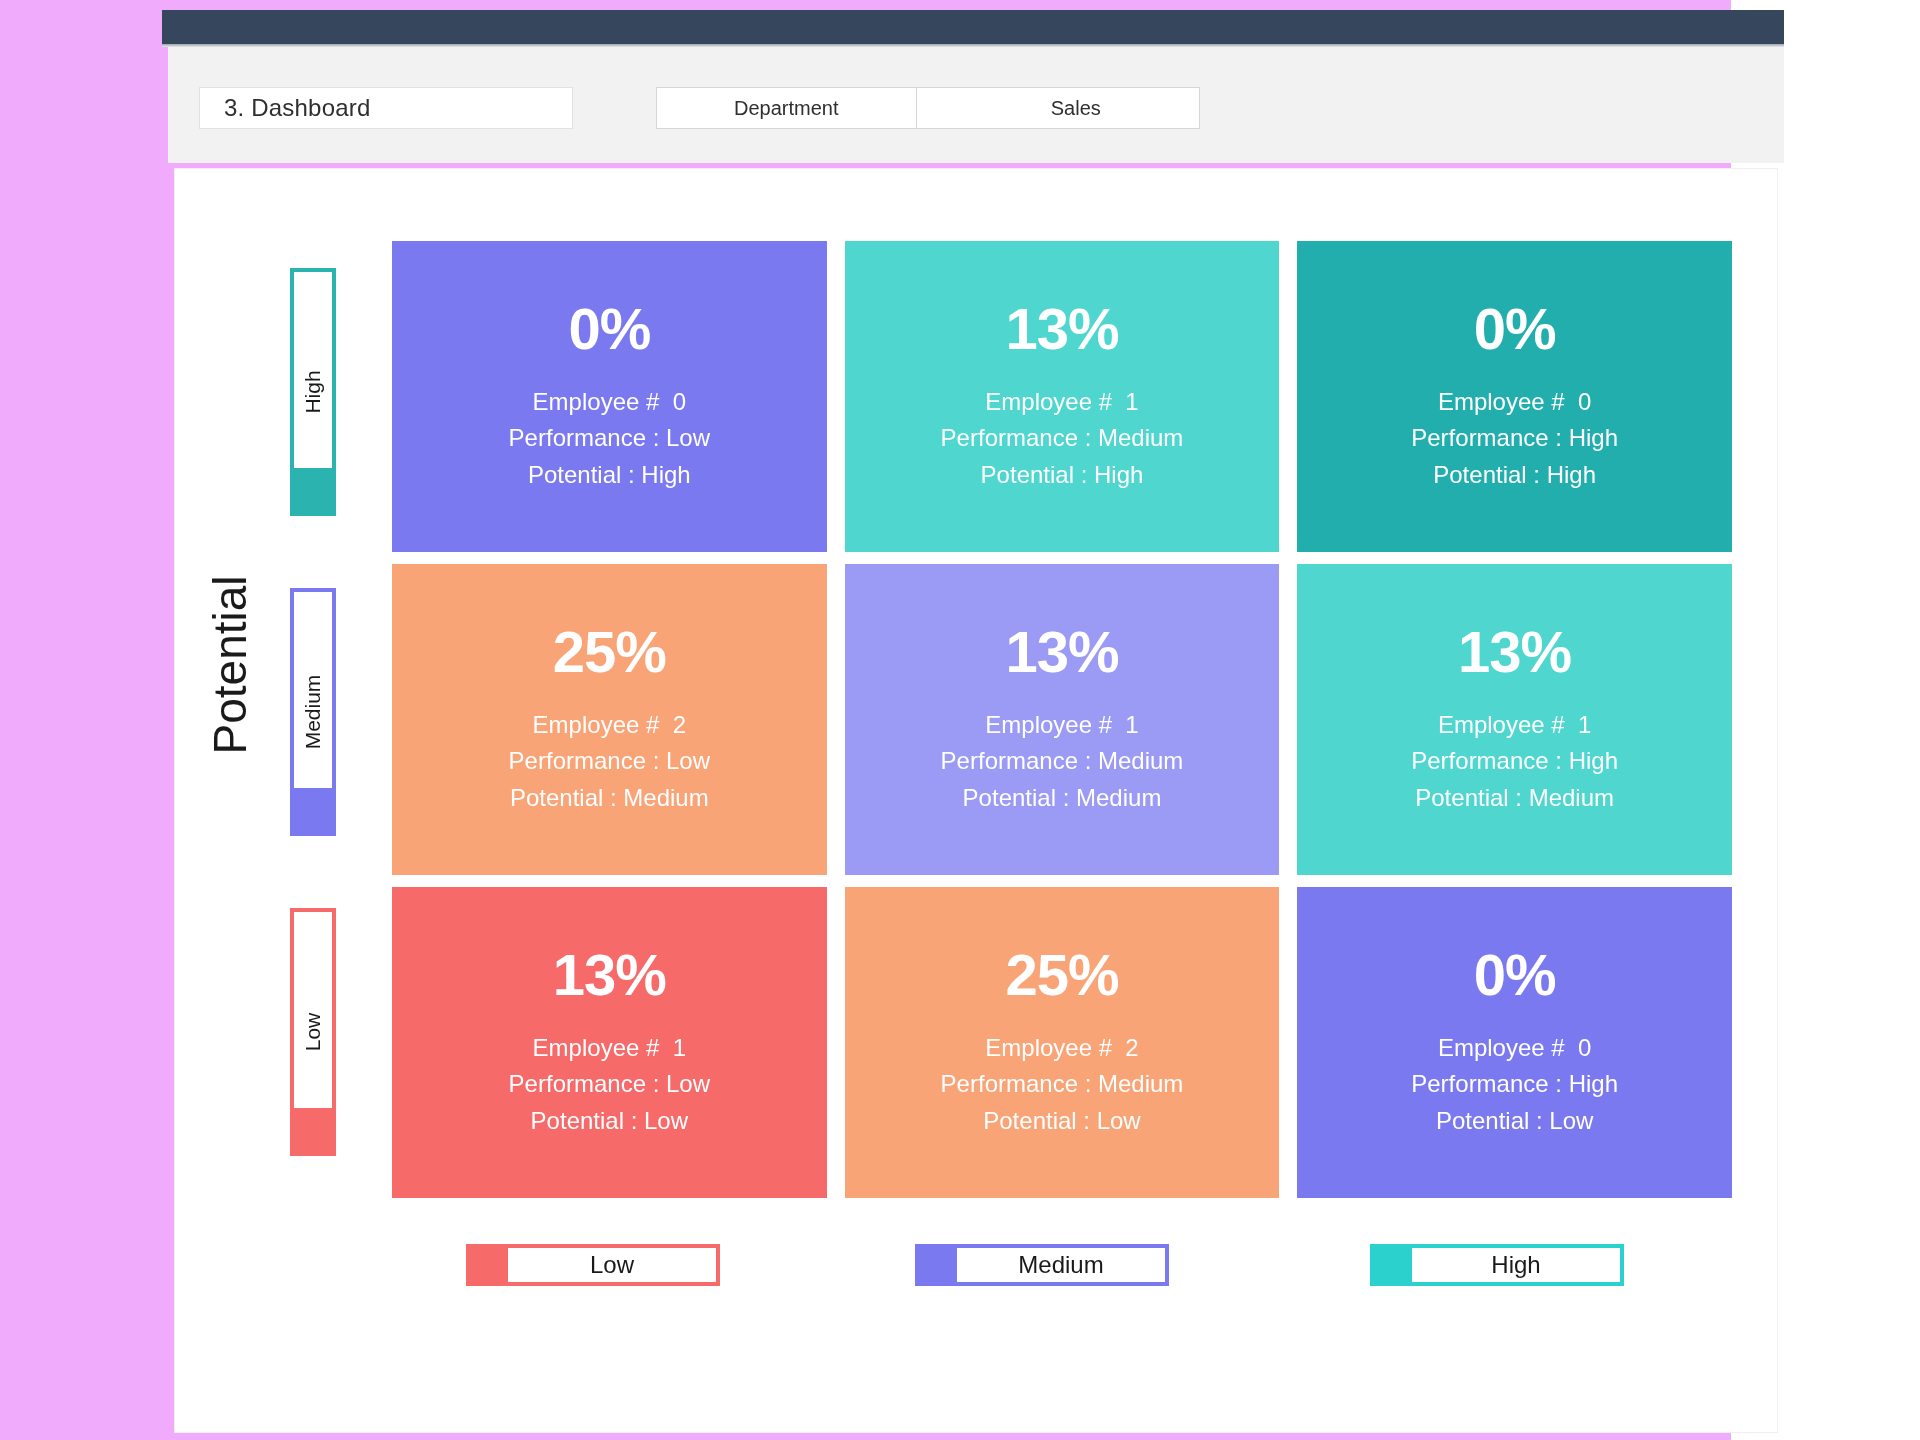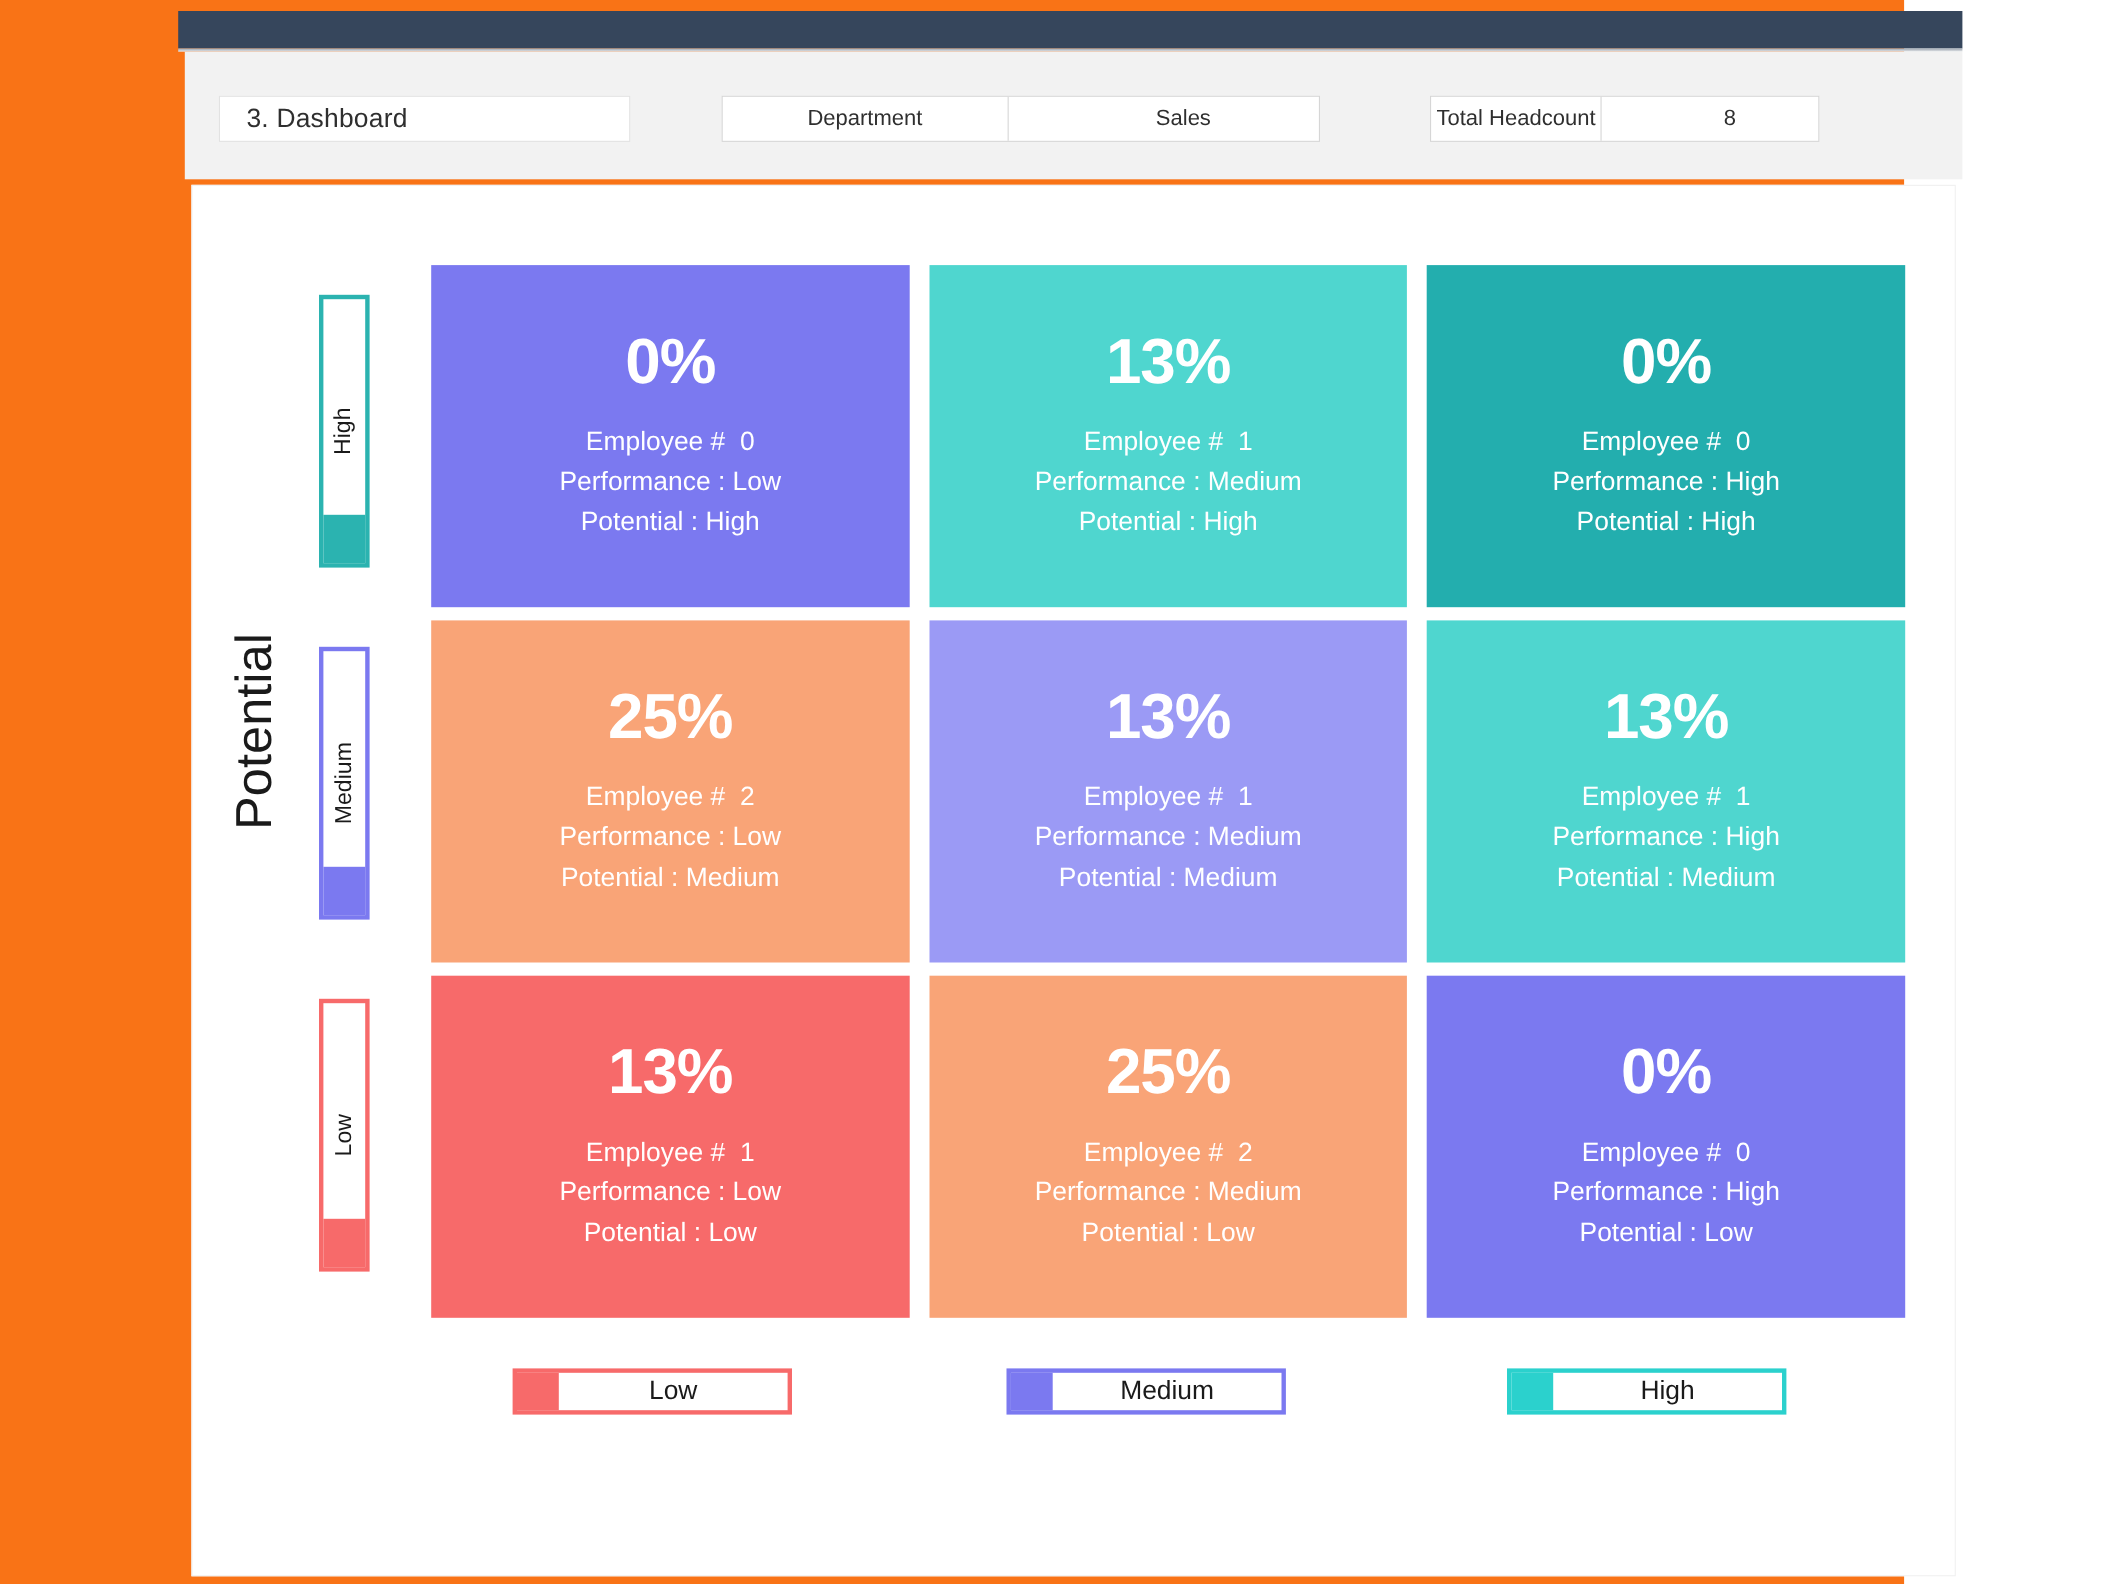--- a/index.html
+++ b/index.html
@@ -10,21 +10,21 @@
     height: 1440px;
     overflow: hidden;
     font-family: "Liberation Sans", sans-serif;
   }
 
   #app {
     position: absolute;
     left: 0; top: 0;
     width: 1731px;
     height: 1440px;
-    background: #f97316;
+    background: #f0abfc;
   }
 
   
   .topbar {
     position: absolute;
     left: 162px;
     top: 10px;
     width: 1622px;
     height: 34px;
     background: #36465c;
@@ -251,24 +251,20 @@
 
   <div class="controlbar"></div>
 
   <div class="title-field">3. Dashboard</div>
 
   <div class="pairbox dept-box">
     <div class="cellA">Department</div>
     <div class="cellB">Sales</div>
   </div>
 
-  <div class="pairbox head-box">
-    <div class="cellA">Total Headcount</div>
-    <div class="cellB">8</div>
-  </div>
 
   <div class="canvas"></div>
 
   <div class="potential-title">Potential</div>
 
   <div class="vind vind-high">
     <div class="vlabel">
         <span>High</span>
       </div>
     <div class="vfill"></div>

